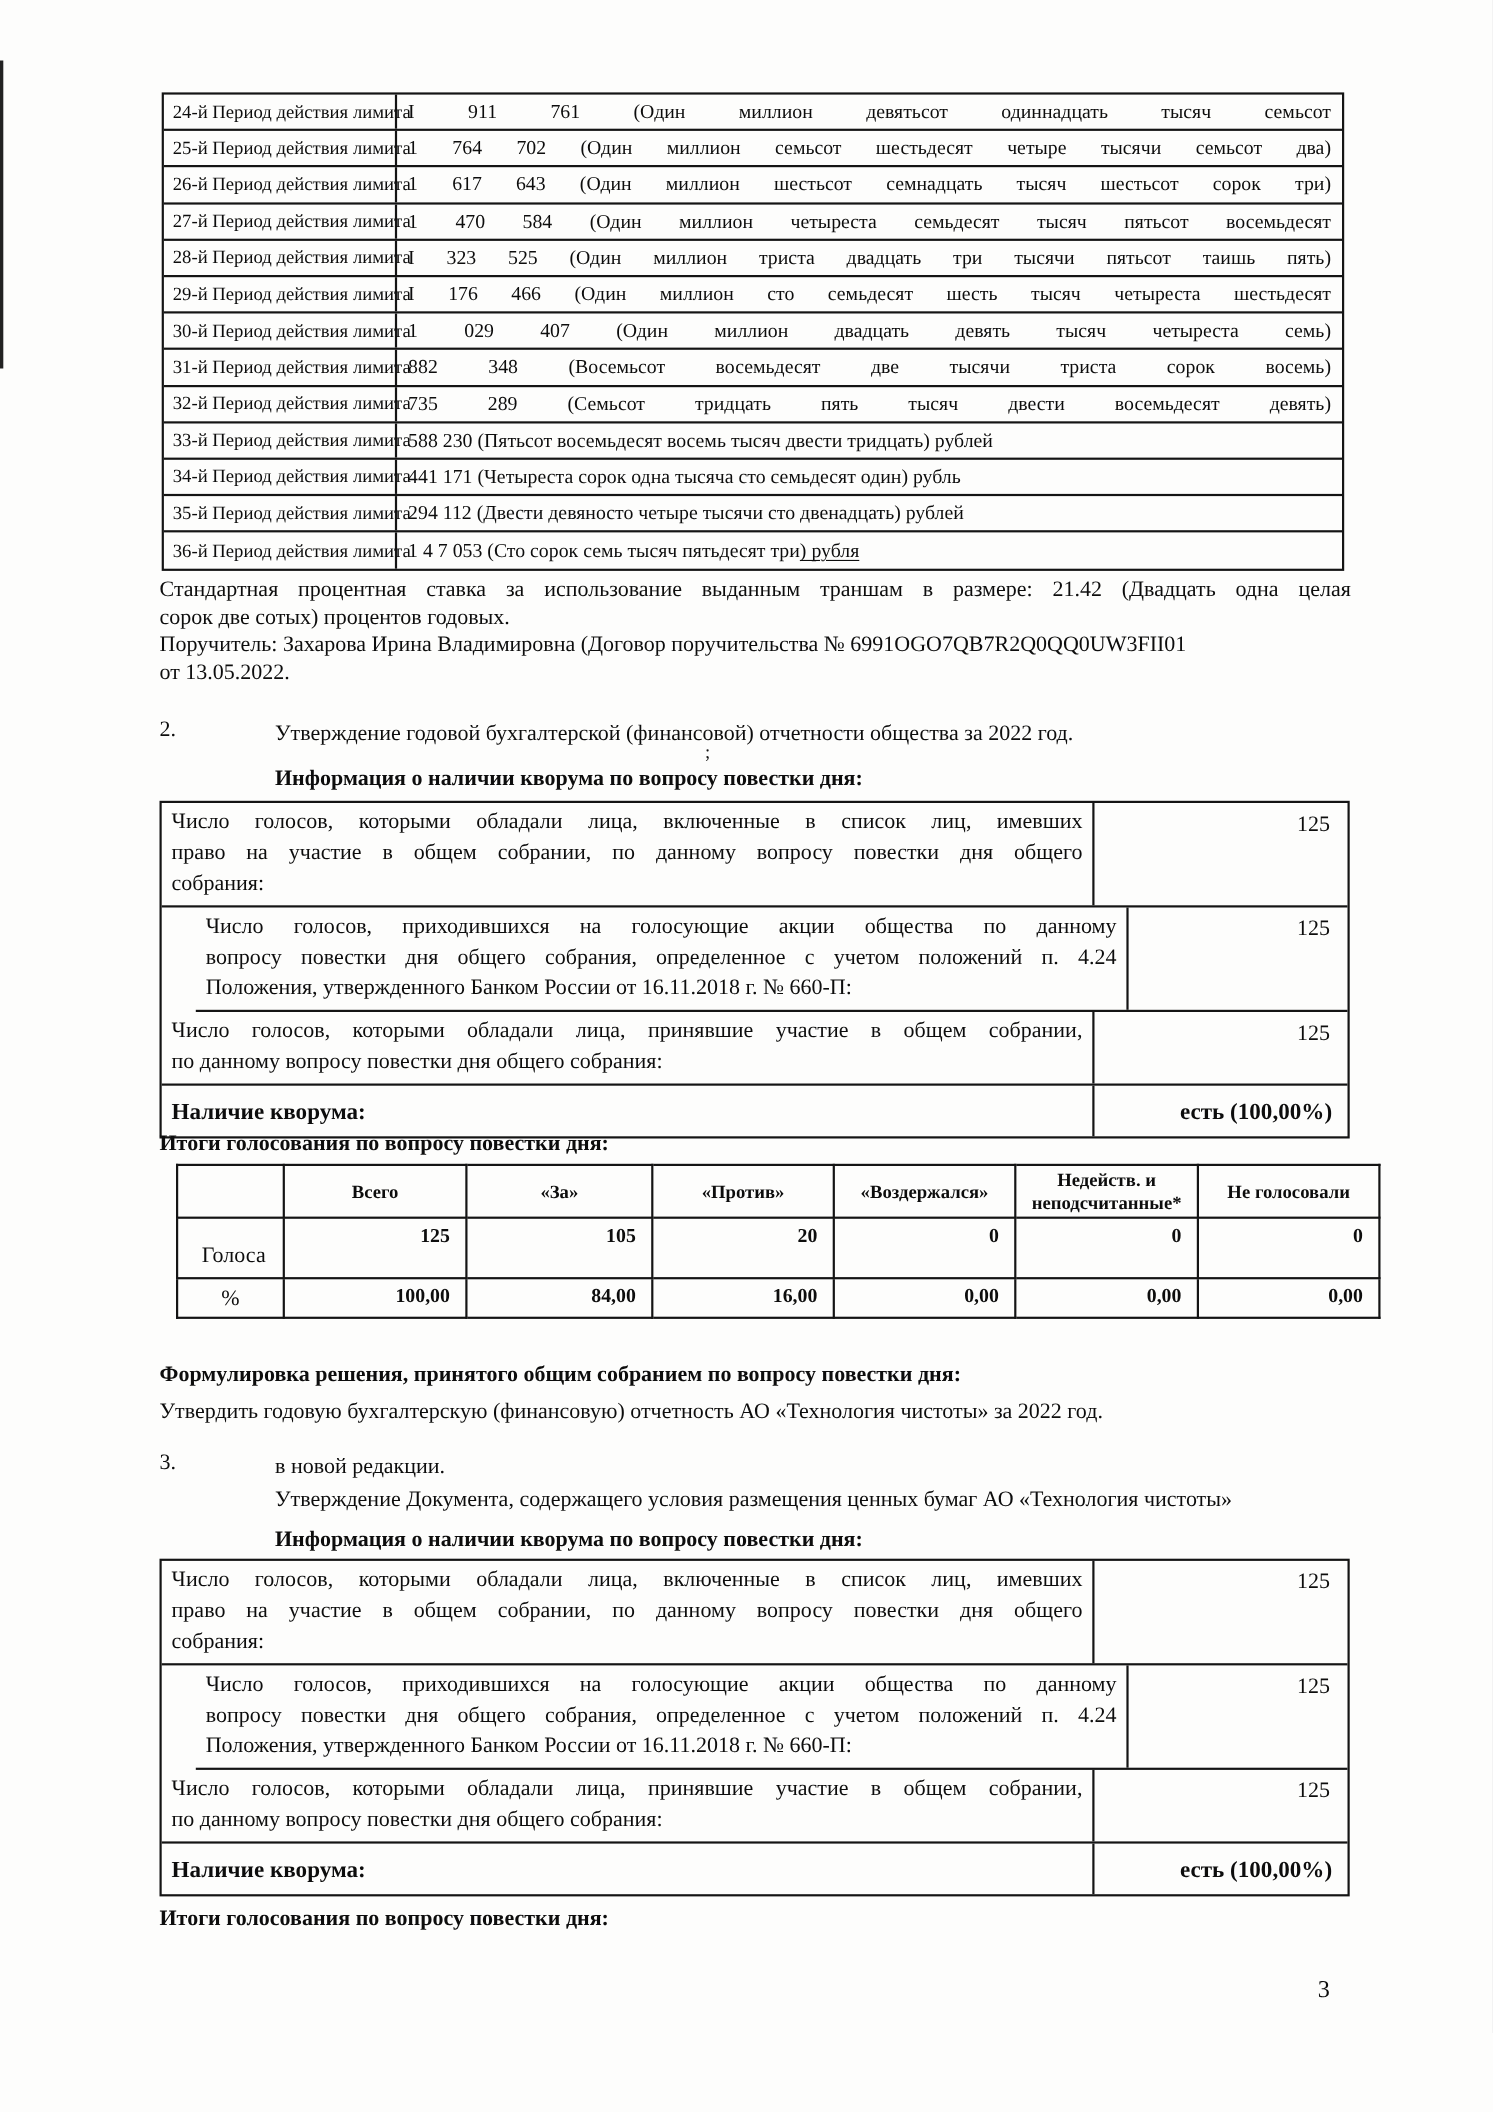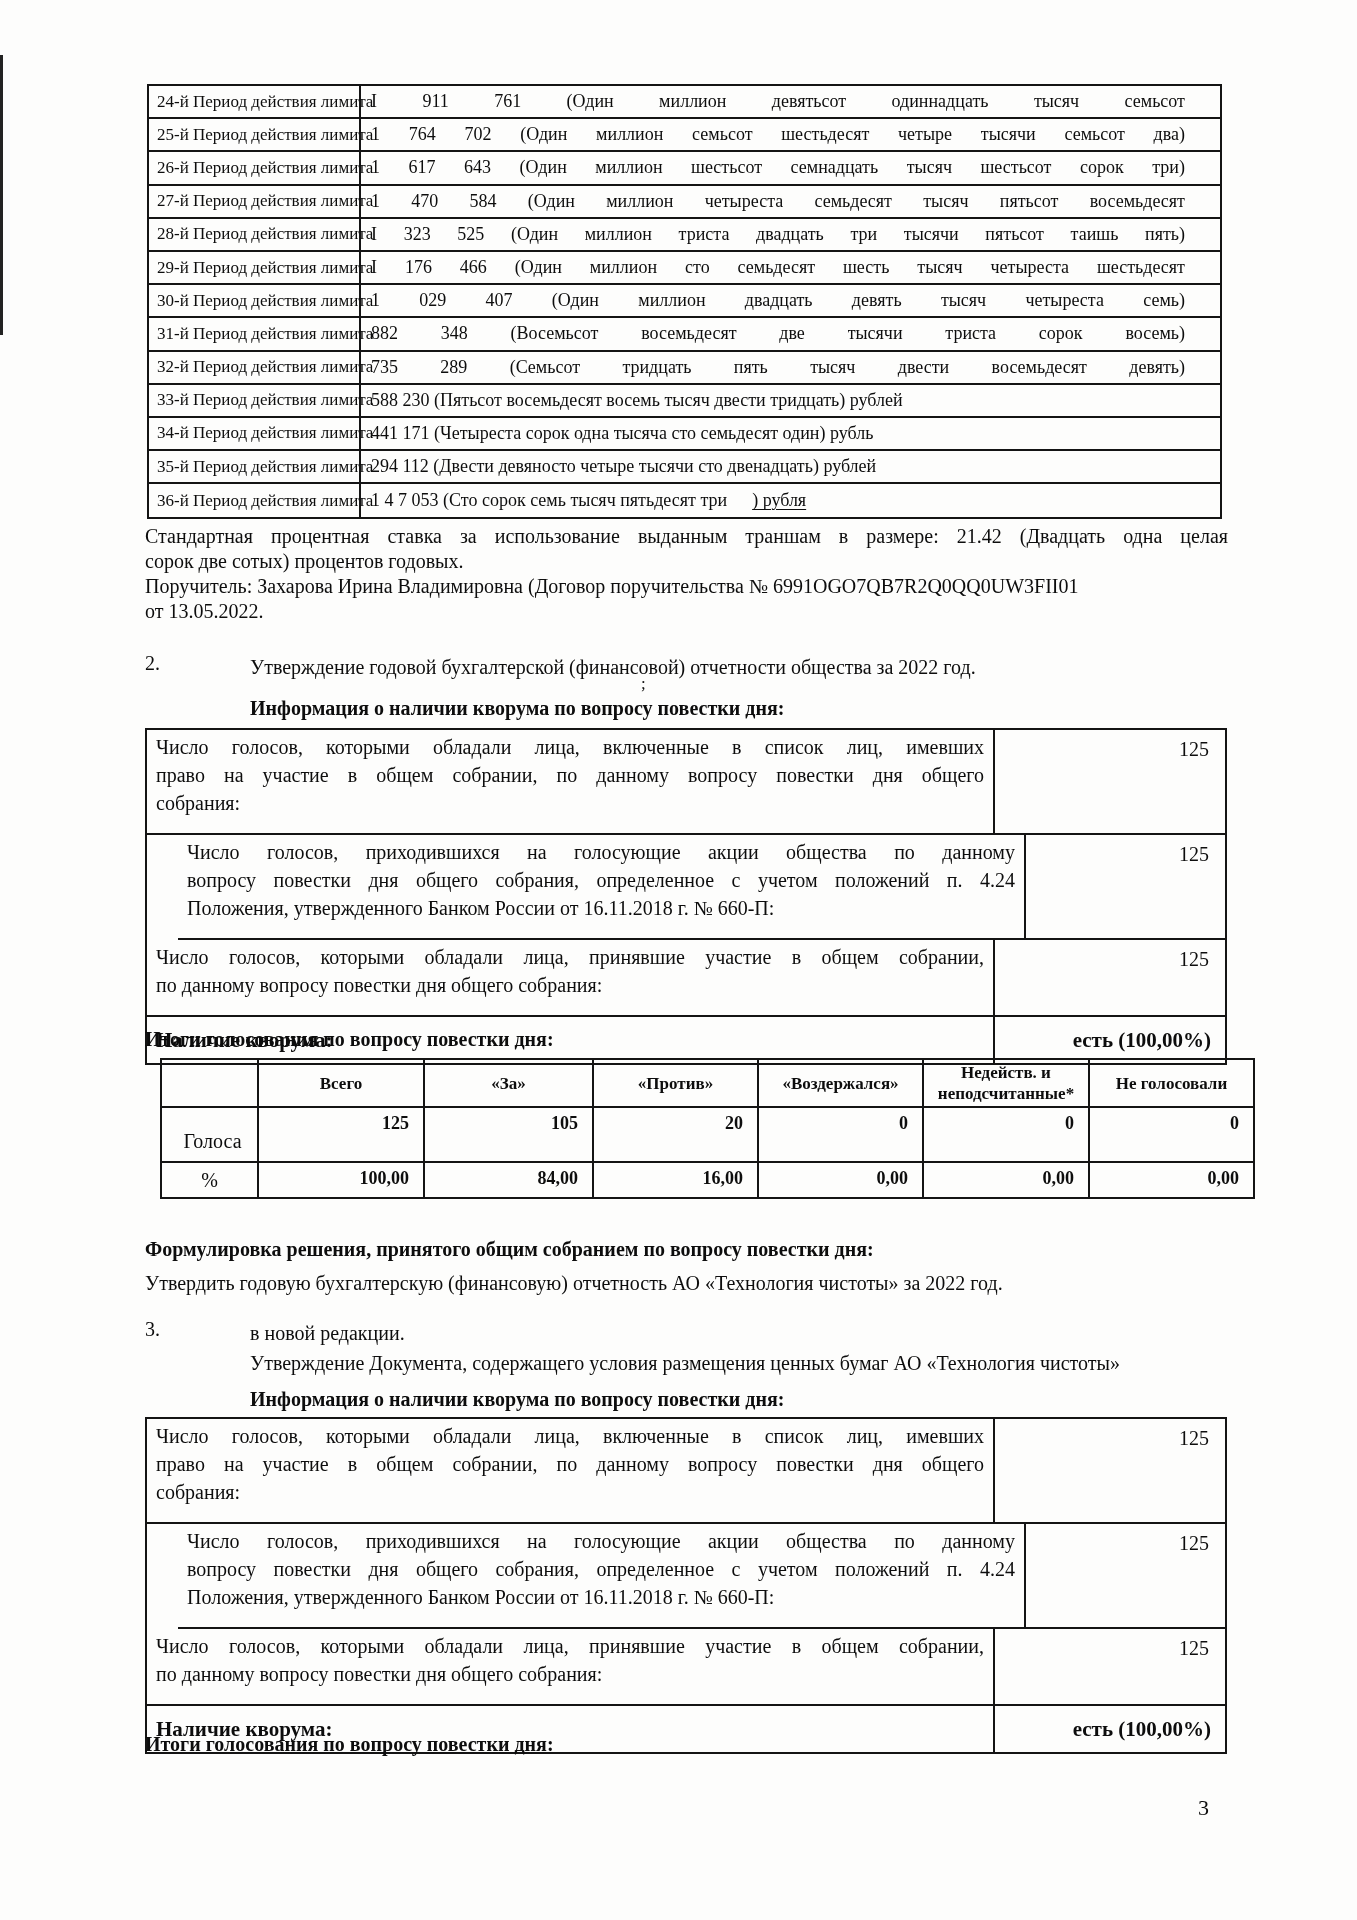--- a/index.html
+++ b/index.html
@@ -12,39 +12,39 @@
   .stray-mark{left:641px;top:674px;font-size:17px;color:#111;}
 
   
   .lt{left:147px;top:84px;width:1075px;border:2px solid #141414;box-sizing:border-box;}
   .lt-row{display:flex;align-items:center;height:33.2px;border-bottom:2px solid #141414;box-sizing:border-box;}
   .lt-row:last-child{border-bottom:none;}
   .lt-label{width:212px;flex:0 0 212px;border-right:2px solid #141414;box-sizing:border-box;
             padding:0 4px 0 8px;font-size:17px;white-space:nowrap;align-self:stretch;display:flex;align-items:center;}
   .lt-value{flex:1;padding:0 10px;font-size:18px;white-space:nowrap;overflow:hidden;}
   .lt-value.justify{white-space:normal;text-align:justify;text-align-last:justify;}
-  .u{text-decoration:underline;text-underline-offset:3px;padding-left:25px;}
+  .u{text-decoration:underline;text-underline-offset:3px;}
 
   
   .para{left:145px;top:524px;width:1083px;font-size:20px;line-height:25px;}
   .jline{display:block;text-align:justify;text-align-last:justify;}
   .jline.jlast{text-align-last:auto;}
   .nline{display:block;}
 
   .item-row{display:flex;}
   .item-num{flex:0 0 105px;font-size:20px;}
   .item-text{flex:1;font-size:20px;line-height:30px;}
   .h-bold{font-size:20px;font-weight:700;}
 
   
   .qt{left:145px;width:1082px;border:2px solid #141414;box-sizing:border-box;}
   .qt-row{display:flex;border-bottom:2px solid #141414;box-sizing:border-box;}
   .qt-row:last-child{border-bottom:none;}
   .qt-text{flex:0 0 848px;width:848px;border-right:2px solid #141414;box-sizing:border-box;
-           padding:3px 9px 16px 9px;font-size:20px;line-height:28px;}
+           padding:3px 9px 6px 9px;font-size:20px;line-height:28px;}
   .qt-val{flex:1;text-align:right;font-size:20px;padding:8px 16px 0 4px;box-sizing:border-box;}
   .qt-row.r1{min-height:85px;}
   .qt-row.r2{min-height:92px;margin-left:31px;}
   .qt-row.r3{min-height:58px;}
   .qt-row.r4{min-height:46px;align-items:center;}
   .qt-lab{flex:0 0 848px;width:848px;border-right:2px solid #141414;box-sizing:border-box;
           padding:6px 9px;font-size:21px;font-weight:700;align-self:stretch;display:flex;align-items:center;}
   .qt-quorum{flex:1;text-align:right;font-size:21px;font-weight:700;padding:6px 14px 6px 4px;align-self:center;}
 
   

